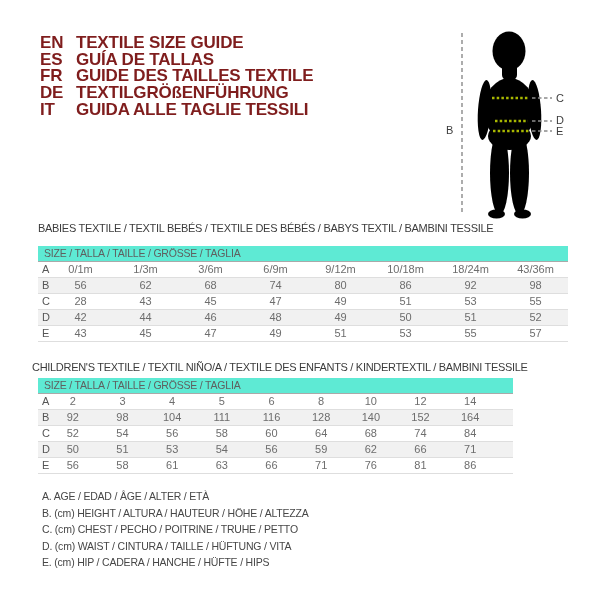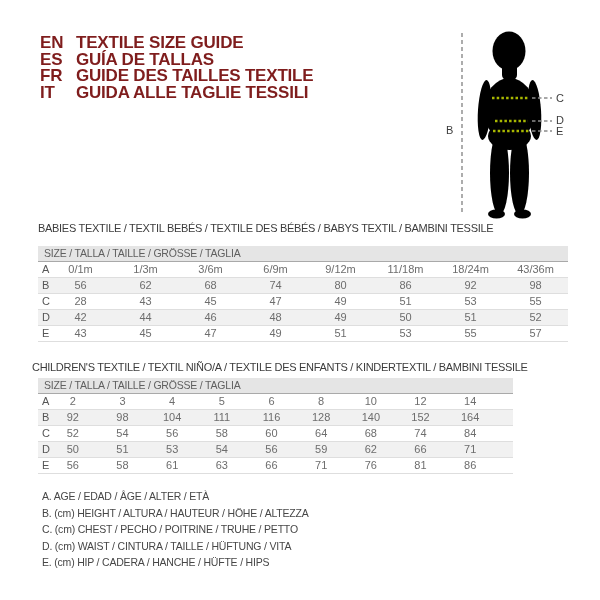--- a/index.html
+++ b/index.html
@@ -16,21 +16,21 @@
   .figure{position:absolute;left:435px;top:10px;width:150px;height:220px}
   .figure text{font-family:"Liberation Sans",sans-serif;font-size:11px;fill:#3c3c3c}
   
   .sec-title{position:absolute;font-size:11px;font-weight:400;color:#3c3c3c;letter-spacing:-0.3px;white-space:nowrap}
   .babies-title{left:38px;top:222px}
   .children-title{left:32px;top:361px}
   
   .size-table{position:absolute}
   .babies-table{left:38px;top:246px;width:530px}
   .children-table{left:38px;top:378px;width:475px}
-  .thead{height:15px;line-height:15px;background:#e5e5e5;border-bottom:1px solid #a9a9a9;
+  .thead{height:15px;line-height:15px;background:#5eead4;border-bottom:1px solid #a9a9a9;
          color:#5f5f5f;font-size:10.5px;padding-left:6px;letter-spacing:-0.2px}
   .trow{display:grid;height:15px;line-height:15px;border-bottom:1px solid #dedede;
         font-size:11px;color:#6d6d6d}
   .trow:nth-child(even){background:#f1f1f1}
   .babies-table .trow{grid-template-columns:10px repeat(8,1fr)}
   .children-table .trow{grid-template-columns:10px repeat(9,1fr);padding-right:18px}
   .tcell{text-align:center}
   .tlab{text-align:left;padding-left:4px;color:#565656}
   
   .legend{position:absolute;left:42px;top:488px}
@@ -44,20 +44,24 @@
     <span class="lang-code">EN</span>
     <span class="lang-label">TEXTILE SIZE GUIDE</span>
   </div>
   <div class="lang-row">
     <span class="lang-code">ES</span>
     <span class="lang-label">GUÍA DE TALLAS</span>
   </div>
   <div class="lang-row">
     <span class="lang-code">FR</span>
     <span class="lang-label">GUIDE DES TAILLES TEXTILE</span>
+  </div>
+  <div class="lang-row">
+    <span class="lang-code">DE</span>
+    <span class="lang-label">TEXTILGRÖßENFÜHRUNG</span>
   </div>
   <div class="lang-row">
     <span class="lang-code">IT</span>
     <span class="lang-label">GUIDA ALLE TAGLIE TESSILI</span>
   </div>
 </div>
 
 <svg class="figure" viewBox="0 0 150 220">
 
   <line x1="27" y1="23" x2="27" y2="203" stroke="#8a8a8a" stroke-width="1.4" stroke-dasharray="4 3"></line>
@@ -93,21 +97,21 @@
 <div class="size-table babies-table">
   <div class="thead">SIZE / TALLA / TAILLE / GRÖSSE / TAGLIA</div>
   <div class="tbody">
       <div class="trow">
         <span class="tcell tlab">A</span>
         <span class="tcell">0/1m</span>
         <span class="tcell">1/3m</span>
         <span class="tcell">3/6m</span>
         <span class="tcell">6/9m</span>
         <span class="tcell">9/12m</span>
-        <span class="tcell">11/18m</span>
+        <span class="tcell">10/18m</span>
         <span class="tcell">18/24m</span>
         <span class="tcell">43/36m</span>
       </div>
       <div class="trow">
         <span class="tcell tlab">B</span>
         <span class="tcell">56</span>
         <span class="tcell">62</span>
         <span class="tcell">68</span>
         <span class="tcell">74</span>
         <span class="tcell">80</span>

